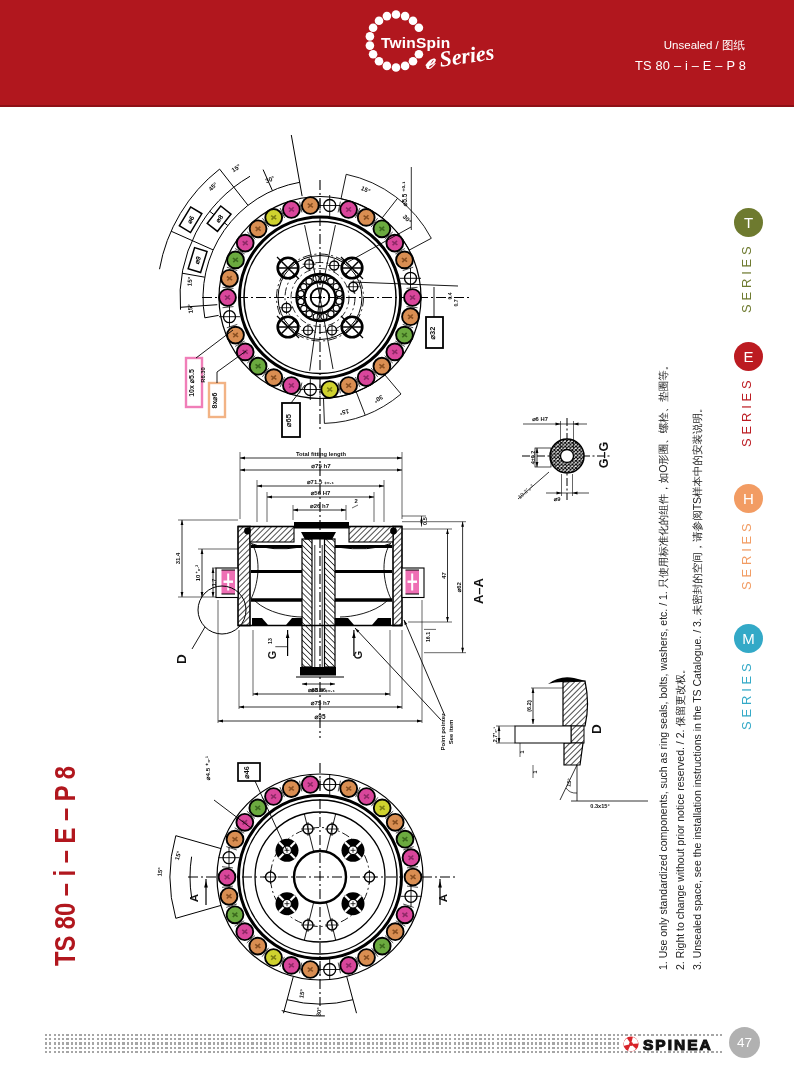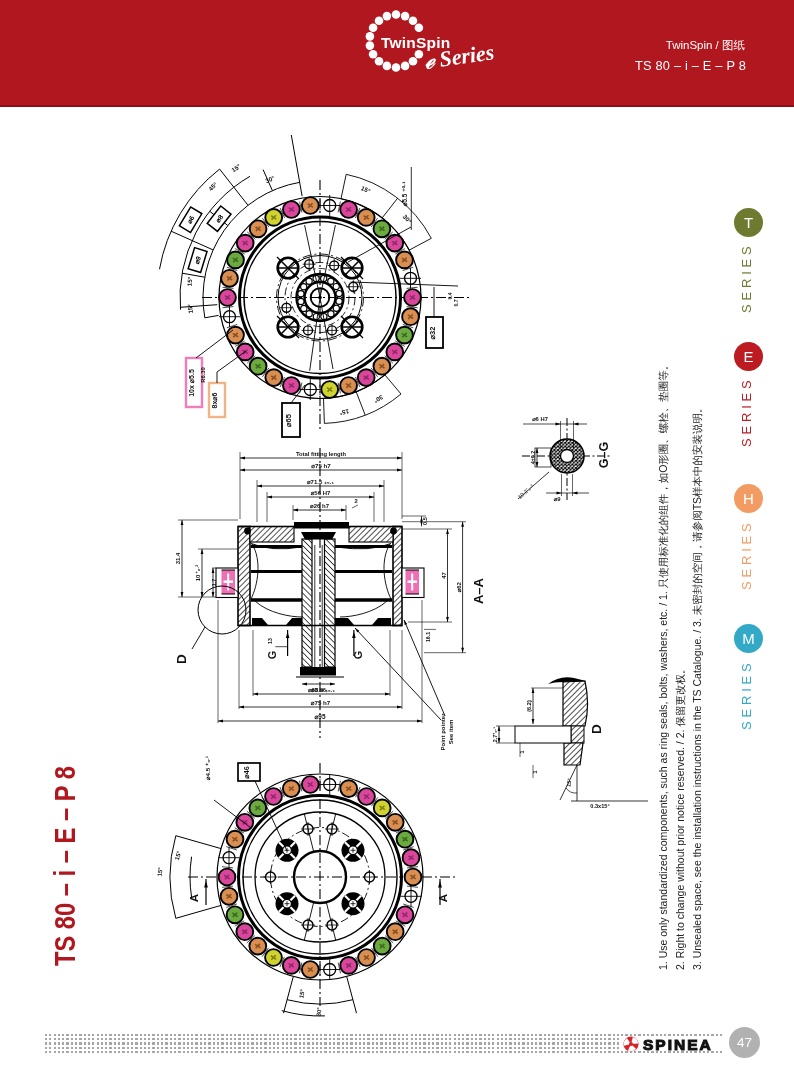--- a/index.html
+++ b/index.html
@@ -24,21 +24,21 @@
     <circle cx="29.0" cy="12.7" r="4.3" fill="#fff"></circle>
     <circle cx="36.9" cy="8.1" r="4.3" fill="#fff"></circle>
     <circle cx="46.0" cy="6.5" r="4.3" fill="#fff"></circle>
     <circle cx="55.1" cy="8.1" r="4.3" fill="#fff"></circle>
     <circle cx="63.0" cy="12.7" r="4.3" fill="#fff"></circle>
     <circle cx="68.9" cy="19.7" r="4.3" fill="#fff"></circle>
 <text x="31" y="40" font-size="15.5" font-weight="bold" fill="#fff" letter-spacing="0.2">TwinSpin</text>
 <text x="75" y="61" font-size="22" font-style="italic" font-weight="bold" fill="#fff" font-family="Liberation Serif,serif" transform="rotate(-8 75 61)">ℯ Series</text>
 </svg>
 
-<div class="abs" style="right:49px;top:38px;color:#fff;font-size:11.5px;text-align:right">TwinSpin / 图纸</div>
+<div class="abs" style="right:49px;top:38px;color:#fff;font-size:11.5px;text-align:right">Unsealed / 图纸</div>
 <div class="abs" style="right:48px;top:58px;color:#fff;font-size:12.8px;letter-spacing:0.2px">TS 80 – i – E – P 8</div>
 
 <svg class="abs" style="left:0;top:0" width="794" height="1077" viewBox="0 0 794 1077">
 <defs>
 <pattern id="h45" width="4.0" height="4.0" patternUnits="userSpaceOnUse" patternTransform="rotate(45)">
 <rect width="4.0" height="4.0" fill="#fff"></rect>
         <line x1="0" y1="0" x2="0" y2="4.0" stroke="#000" stroke-width="1.4"></line>
       </pattern>
 <pattern id="h135" width="4.2" height="4.2" patternUnits="userSpaceOnUse" patternTransform="rotate(-45)">
 <rect width="4.2" height="4.2" fill="#fff"></rect>

